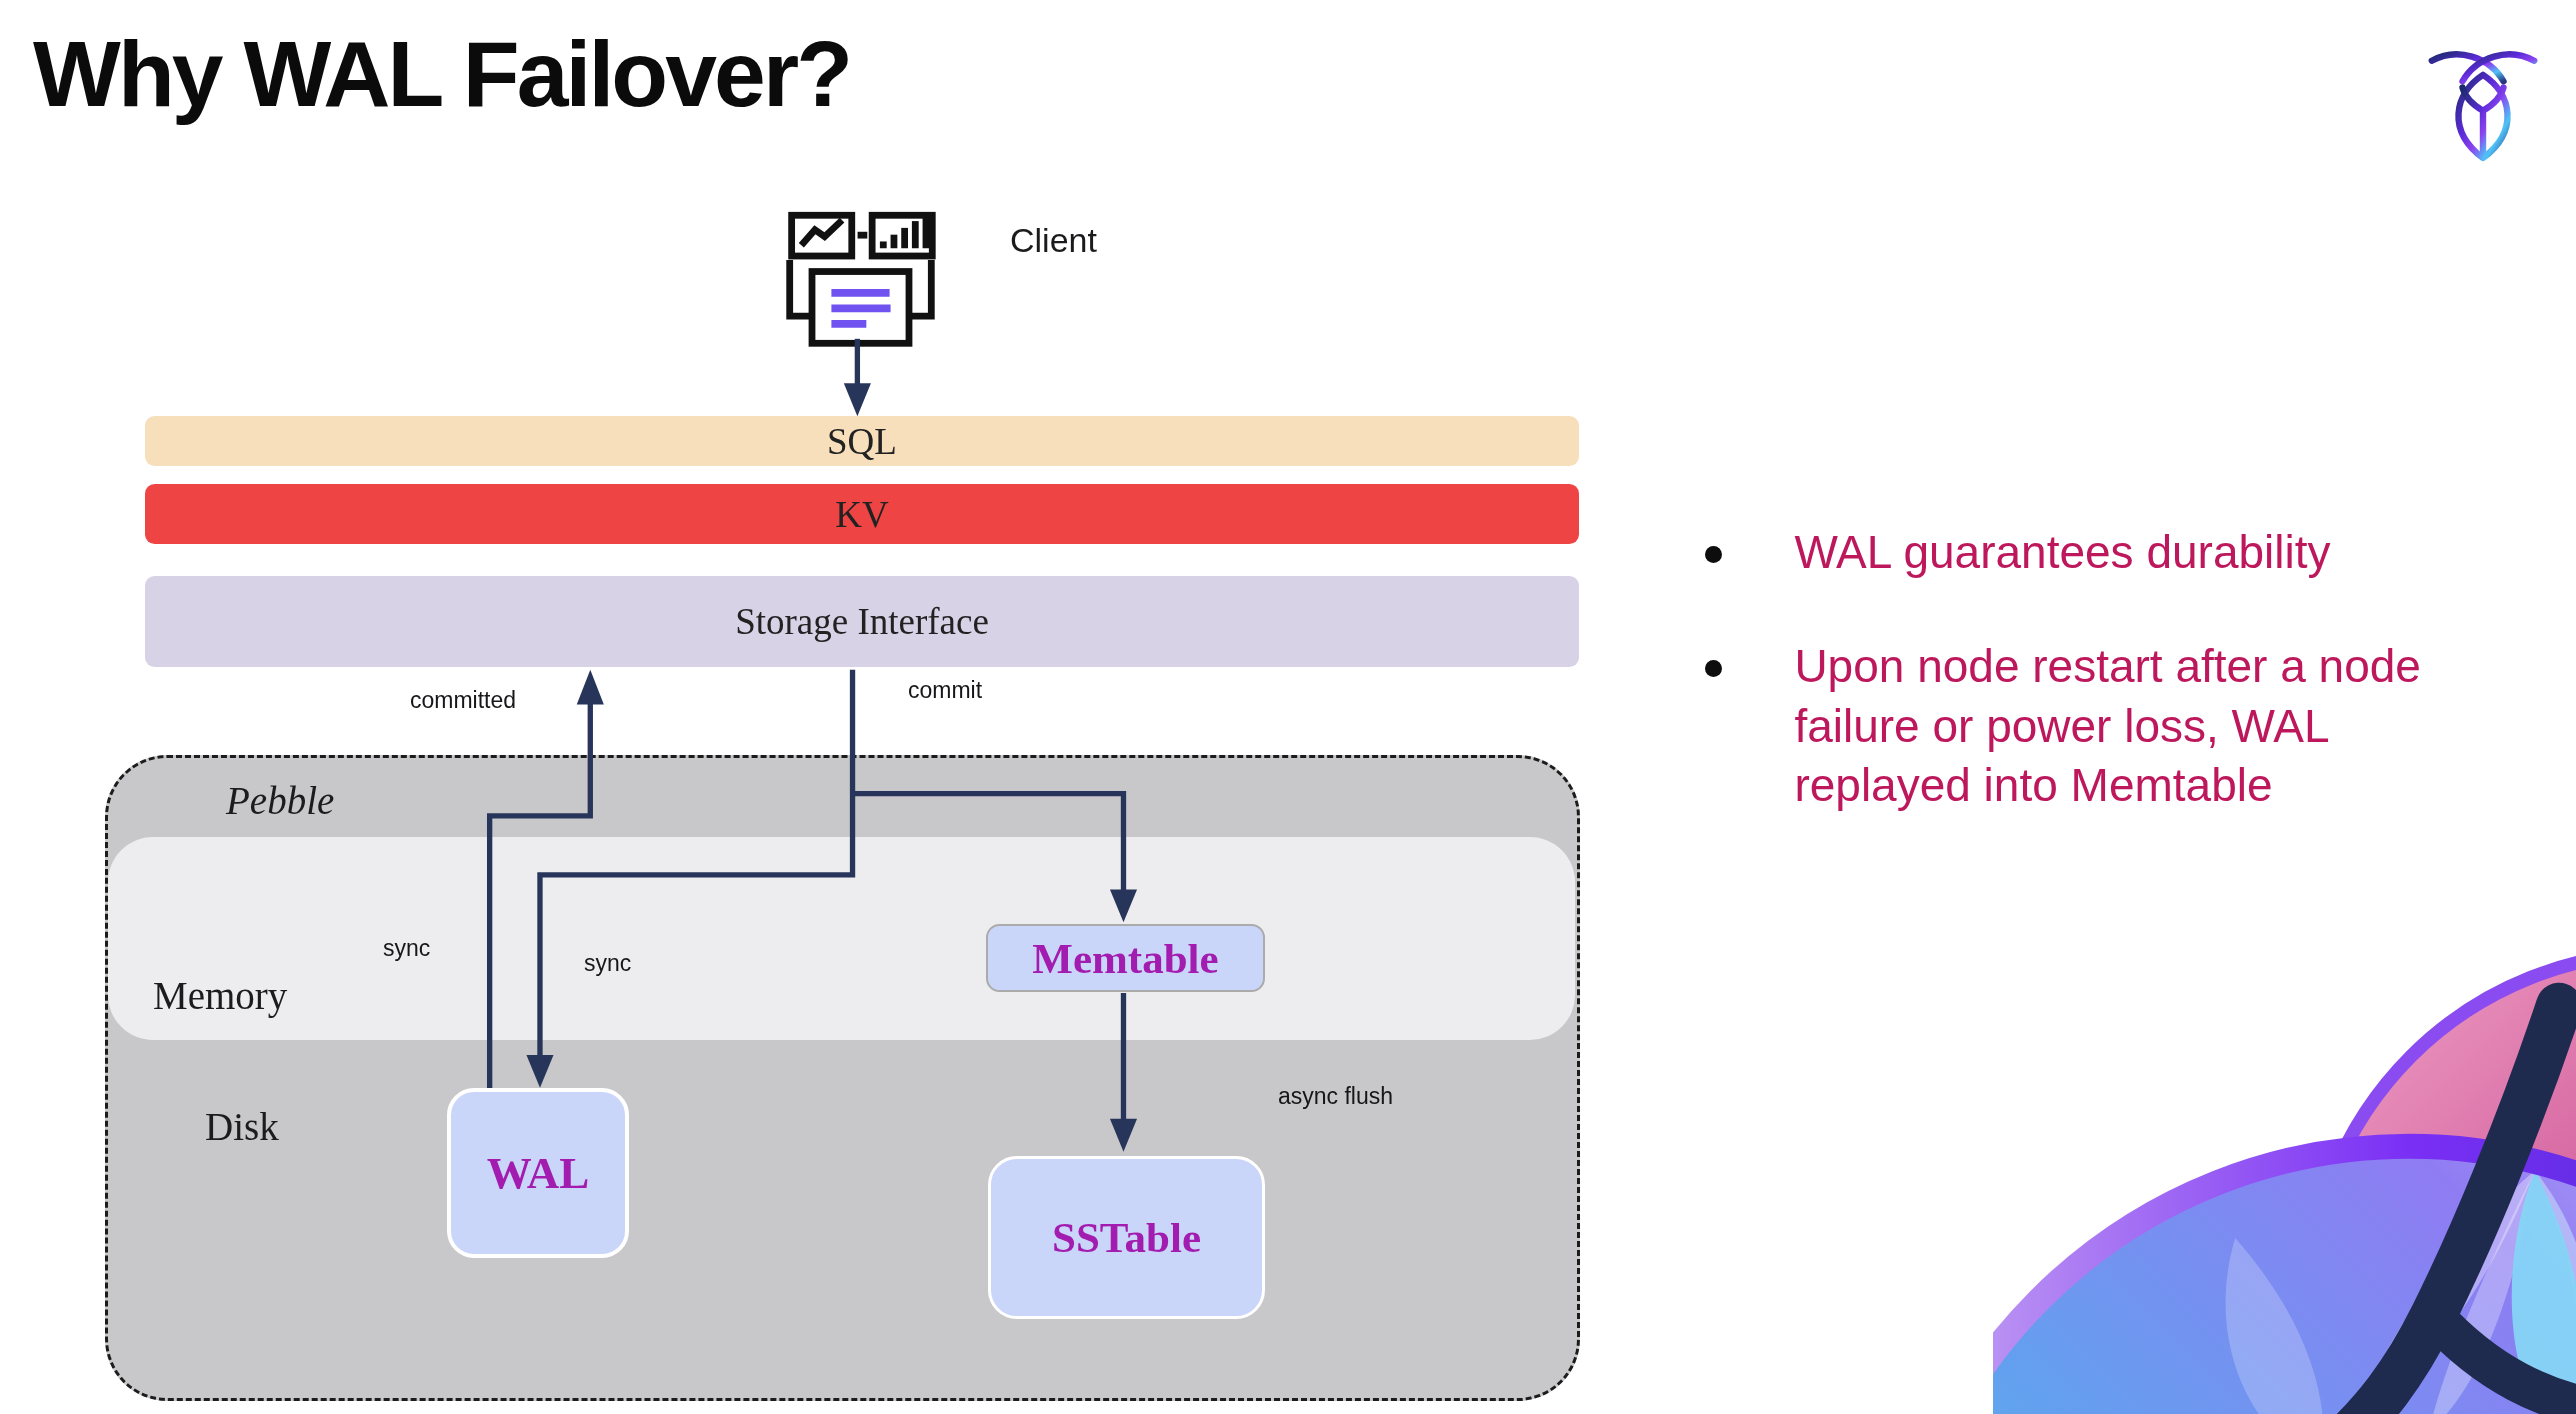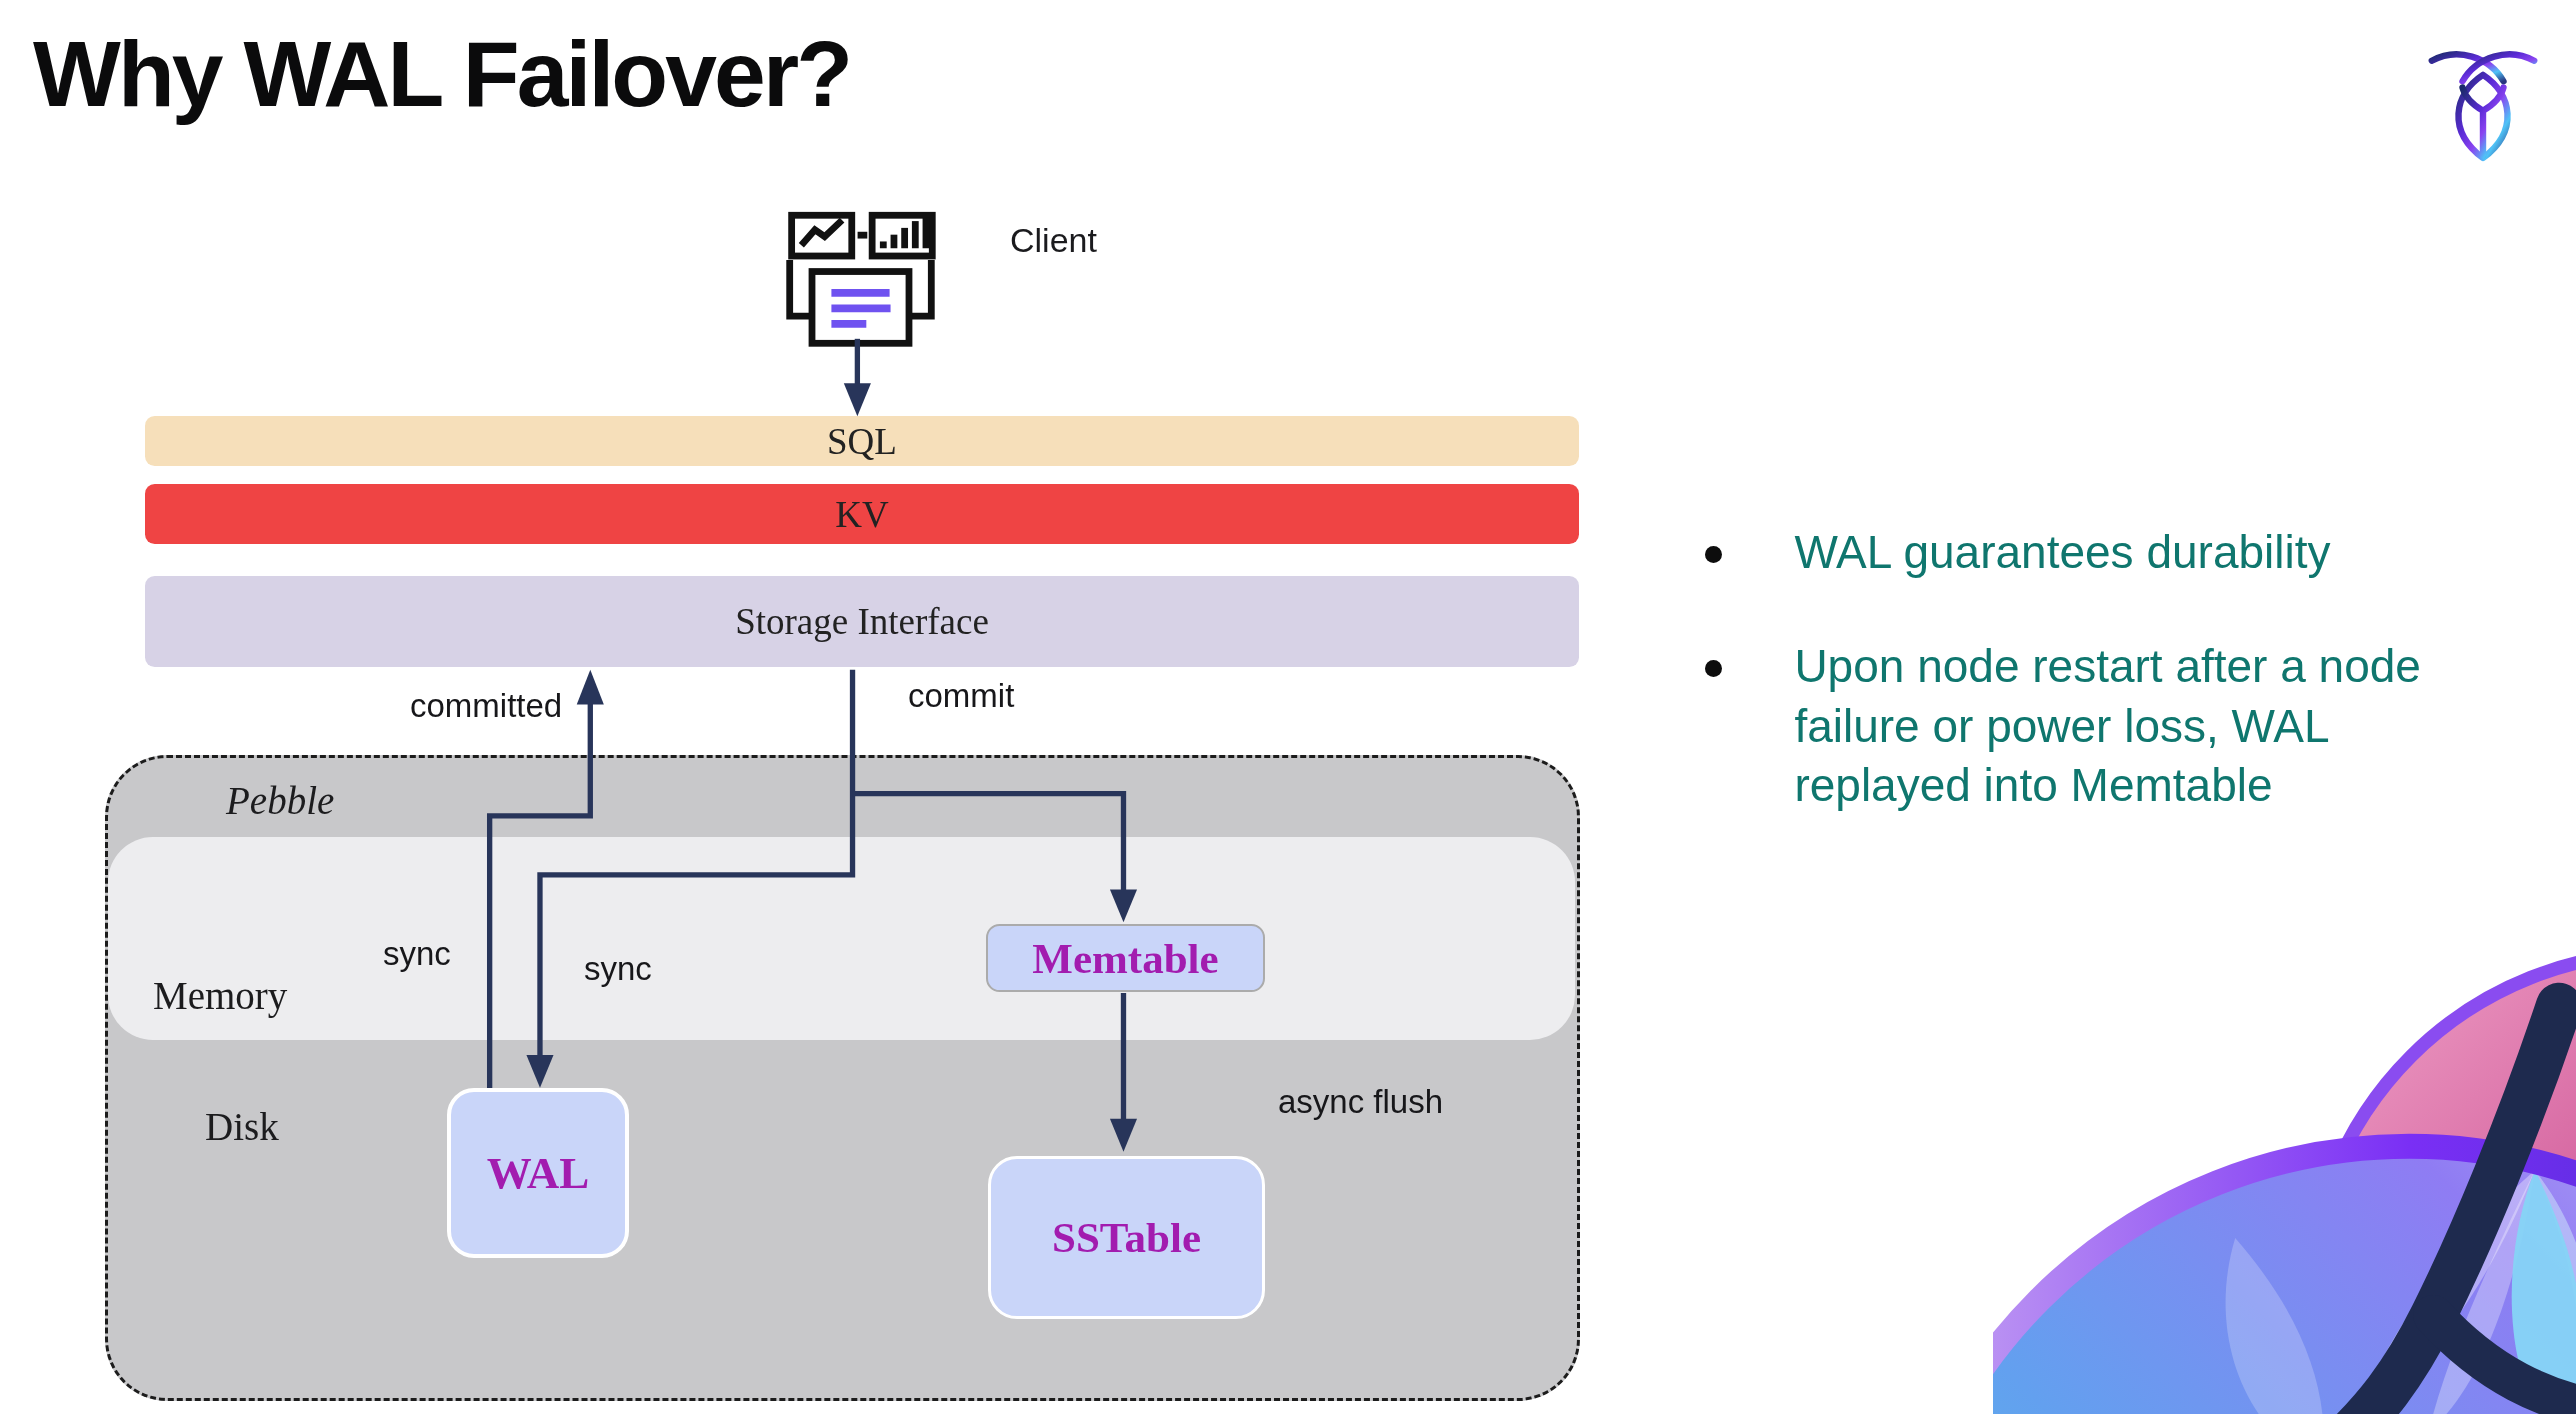--- a/index.html
+++ b/index.html
@@ -37,41 +37,41 @@
     box-sizing:border-box;z-index:1;
   }
   .memory-band{
     left:108px;top:837px;width:1467px;height:203px;
     background:#ededef;border-radius:45px;z-index:2;
   }
   .serif-label{
     font-family:"Liberation Serif",serif;
     font-size:39px;color:#1c1c1e;z-index:7;
   }
-  .edge-label{font-size:33px;color:#17171a;z-index:7;}
+  .edge-label{font-size:23px;color:#17171a;z-index:7;}
 
   
   .node{
     display:flex;align-items:center;justify-content:center;
     font-family:"Liberation Serif",serif;font-weight:700;color:#a21caf;
     background:#c9d5f9;box-sizing:border-box;z-index:6;
   }
   .node-wal{left:447px;top:1088px;width:182px;height:170px;border:4.8px solid #ffffff;border-radius:27px;font-size:45px;}
   .node-memtable{left:986px;top:924px;width:279px;height:68px;border:2.9px solid #ababab;border-radius:13.5px;font-size:43px;}
   .node-sstable{left:988px;top:1156px;width:277px;height:163px;border:3.9px solid #ffffff;border-radius:29px;font-size:43px;}
 
   
   .bullets{left:1705px;top:523px;width:832px;z-index:2;}
   .bullet-row{display:flex;align-items:flex-start;margin-bottom:54px;}
   .bullet-dot{
     width:17.4px;height:17.4px;border-radius:50%;background:#0d0d0d;
     margin:23px 72px 0 0;flex:0 0 auto;
   }
   .bullet-text{
-    font-size:46px;line-height:1.30;color:#0f766e;width:677px;
+    font-size:46px;line-height:1.30;color:#be185d;width:677px;
   }
 
   .client-label{left:1010px;top:221px;font-size:34px;color:#1b1b1e;z-index:3;}
 
   svg{display:block;}
   .overlay{left:0;top:0;z-index:5;pointer-events:none;}
 </style>
 </head>
 <body>
 

